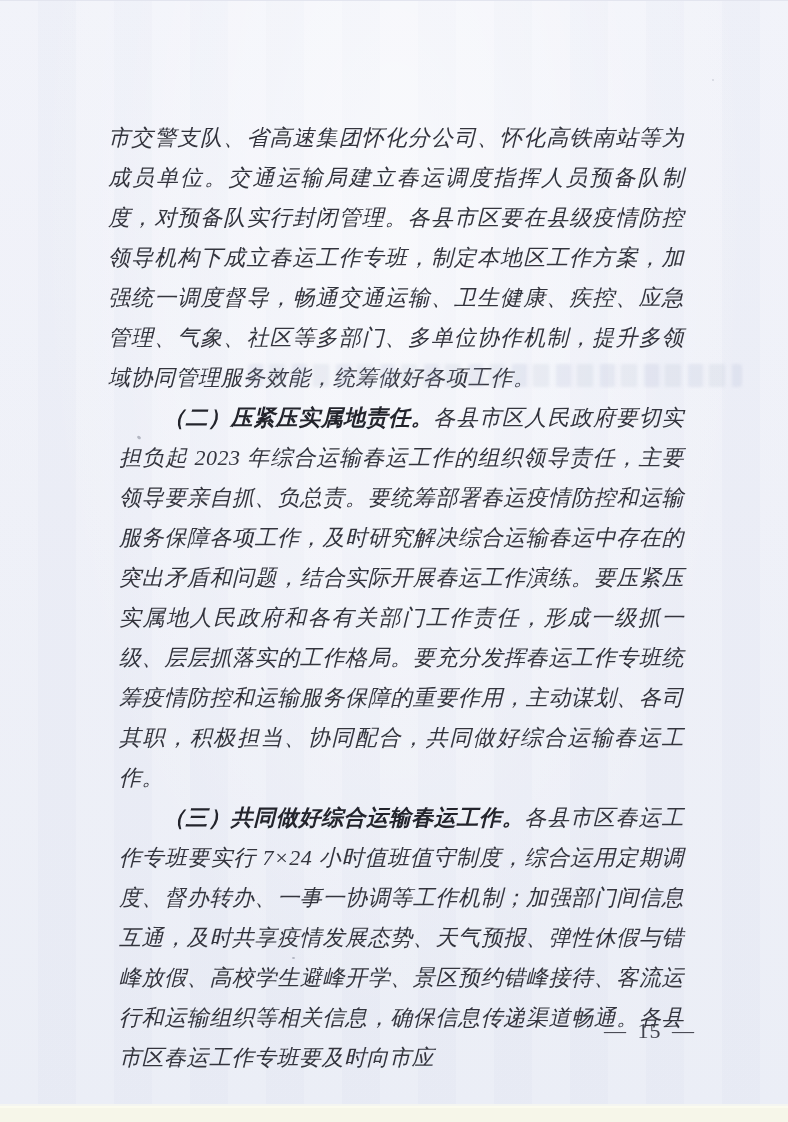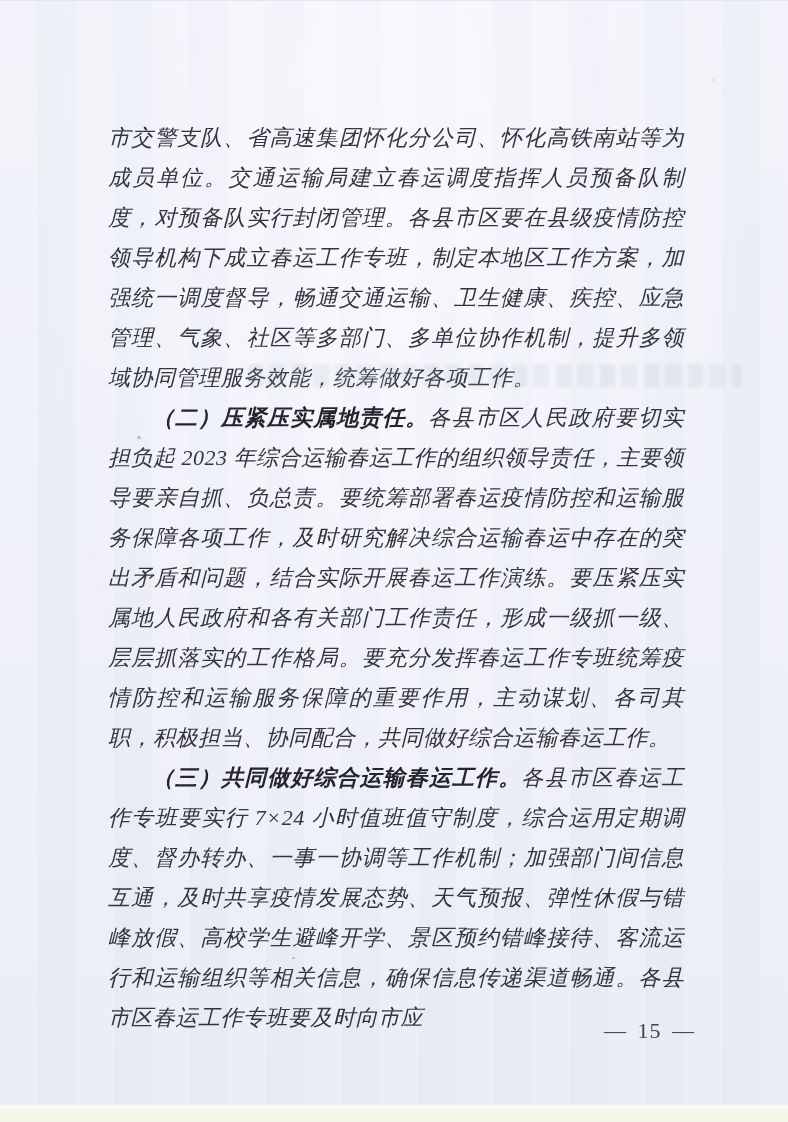--- a/index.html
+++ b/index.html
@@ -57,20 +57,21 @@
     text-justify: inter-character;
     letter-spacing: 0.5px;
     font-style: italic;
   }
   .text-column p {
     margin: 0;
     padding: 0;
   }
   .text-column p.indent {
     text-indent: 2em;
+    margin-left: 11px;
   }
   .lead {
     font-weight: 700;
     color: #23242c;
     font-family: "Liberation Sans", "DejaVu Sans", sans-serif;
     letter-spacing: 0.2px;
   }
 
   
   .bleed {

